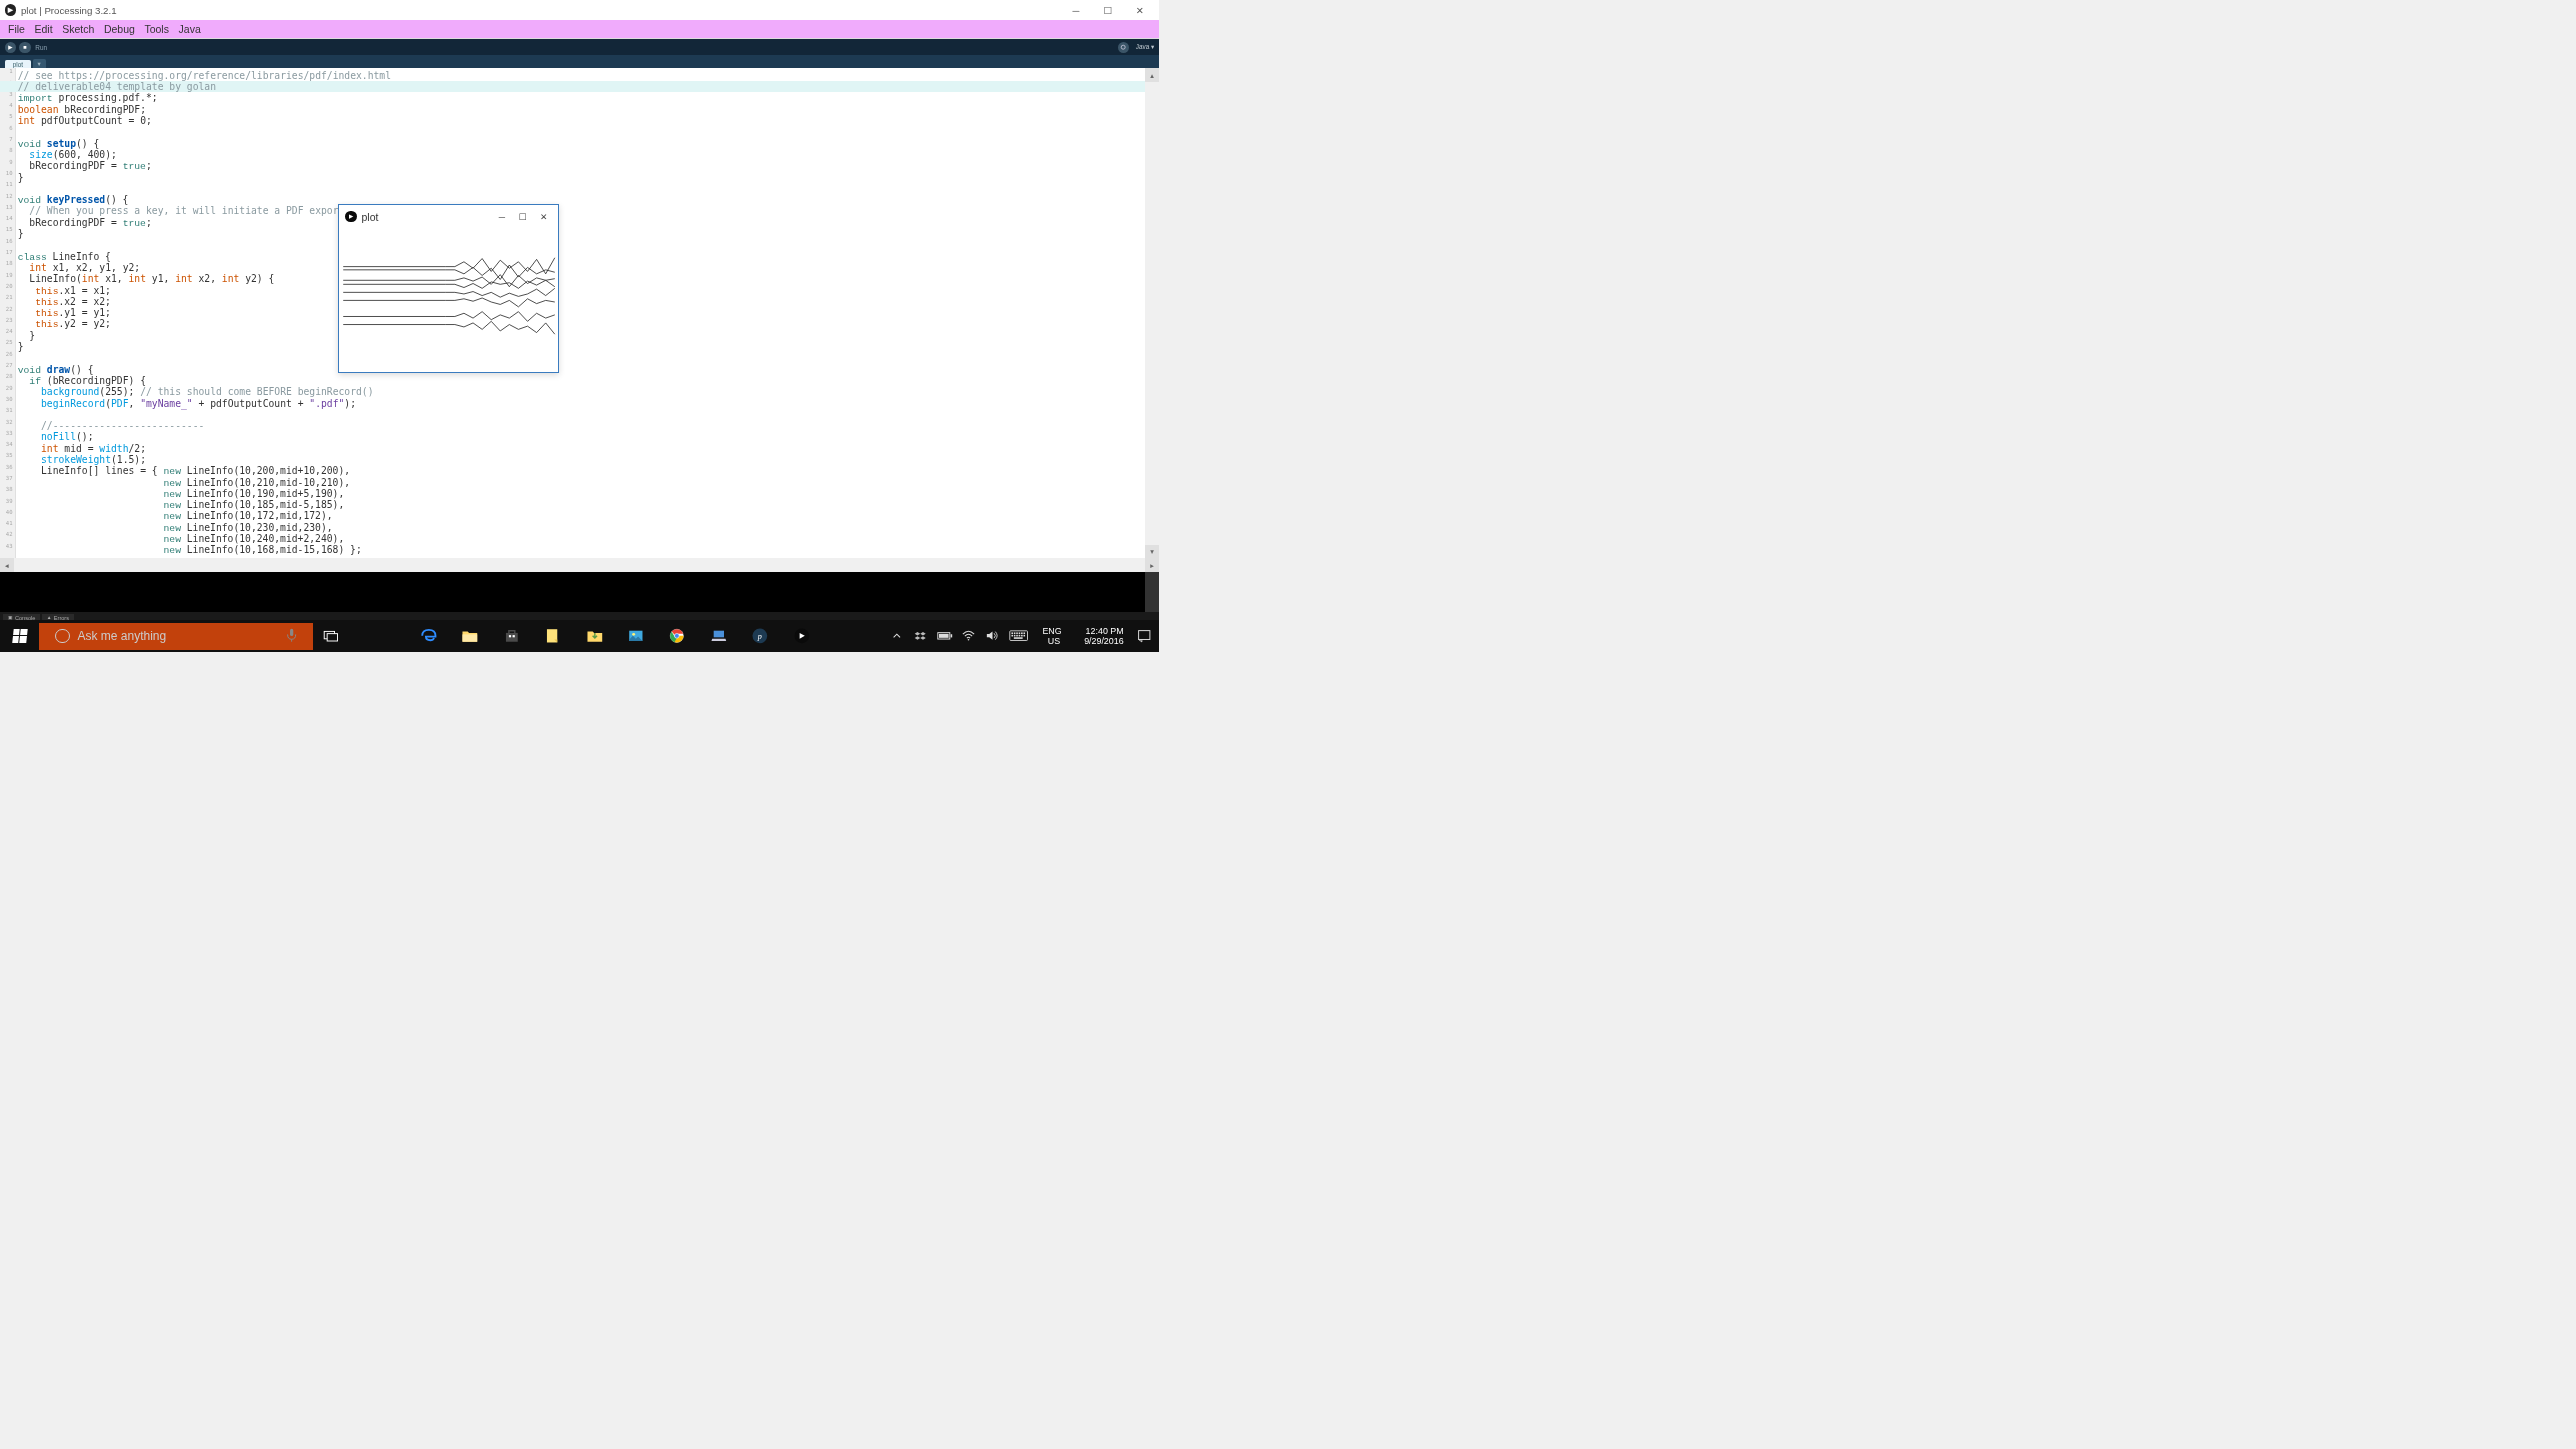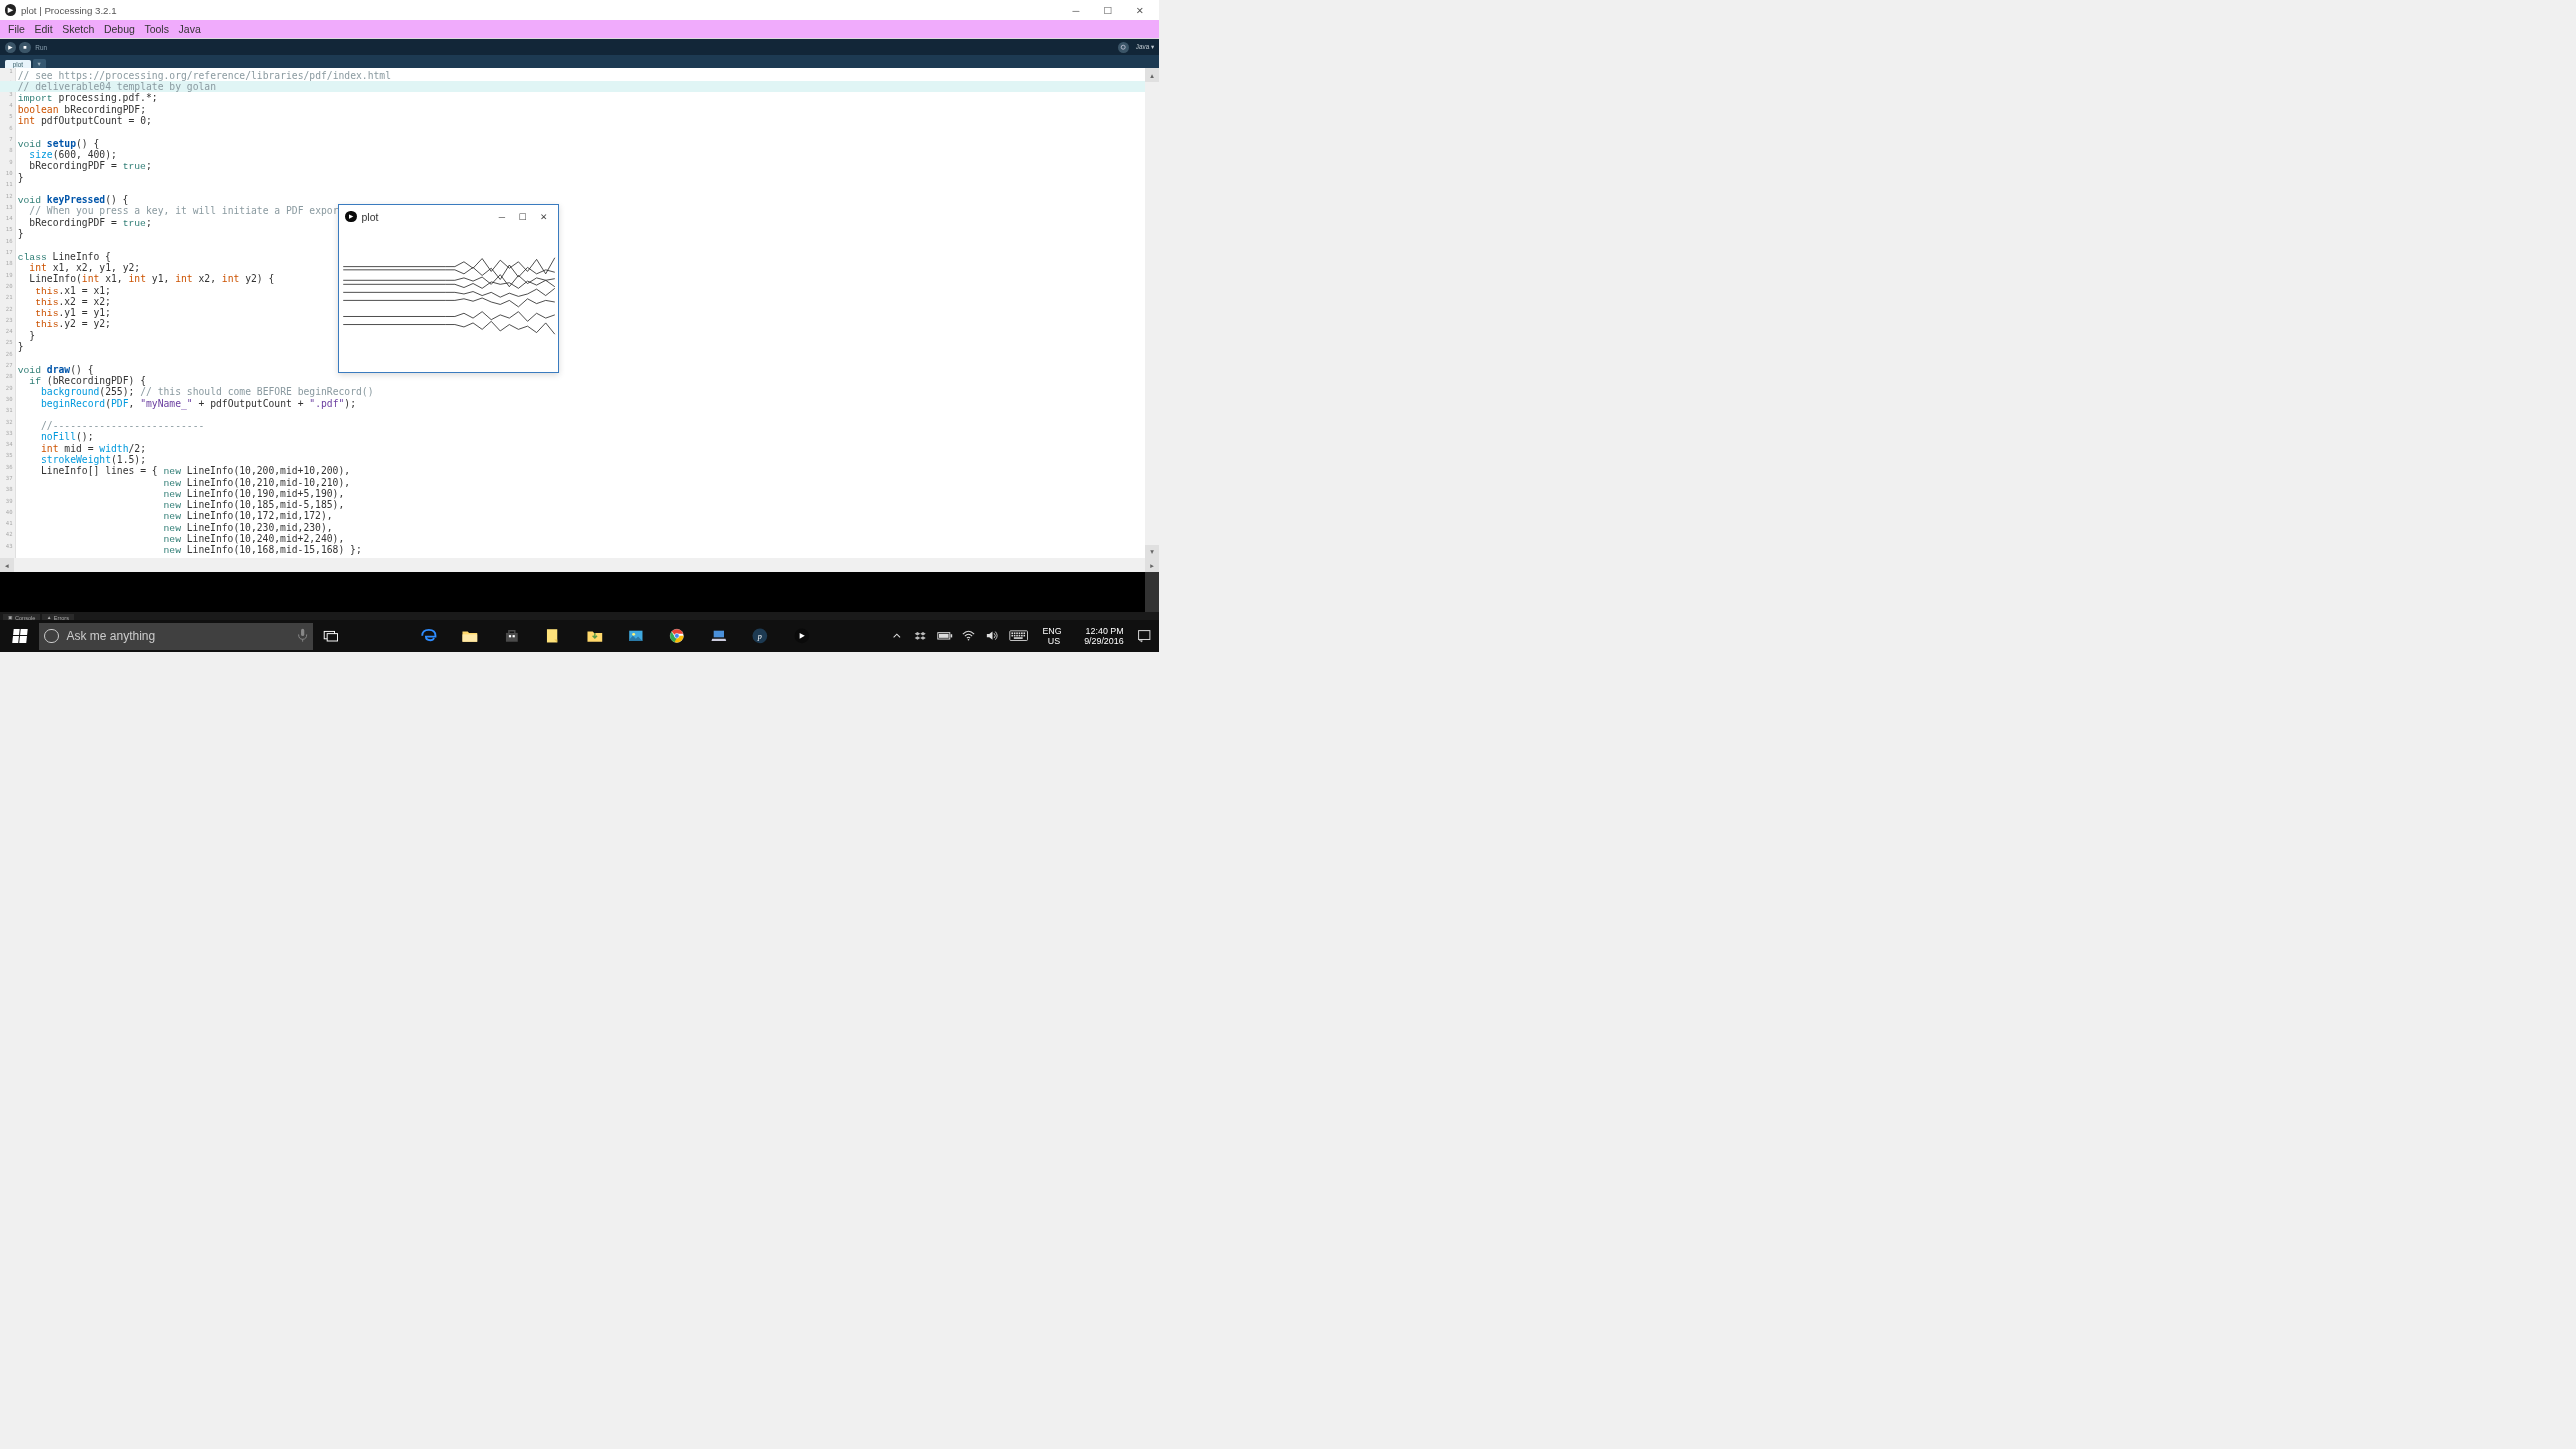--- a/index.html
+++ b/index.html
@@ -246,23 +246,23 @@
   display: flex;
   align-items: center;
 }
 .taskbar .start-btn {
   width: 39px; height: 32px;
   display: flex; align-items: center; justify-content: center;
   color: #fff;
 }
 .taskbar .search-box {
   width: 274px; height: 27px;
-  background: #404040;
+  background: #c2410c;
   display: flex; align-items: center;
-  padding: 0 5px; gap: 8px;
+  padding: 0 16px; gap: 8px;
   color: #ccc;
 }
 .taskbar .search-box .cortana {
   width: 14.5px; height: 14.5px; border: 1.6px solid #ccc; border-radius: 50%;
 }
 .taskbar .tb-icons {
   flex: 1;
   display: flex; align-items: center; justify-content: center;
   gap: 6.4px;
 }

